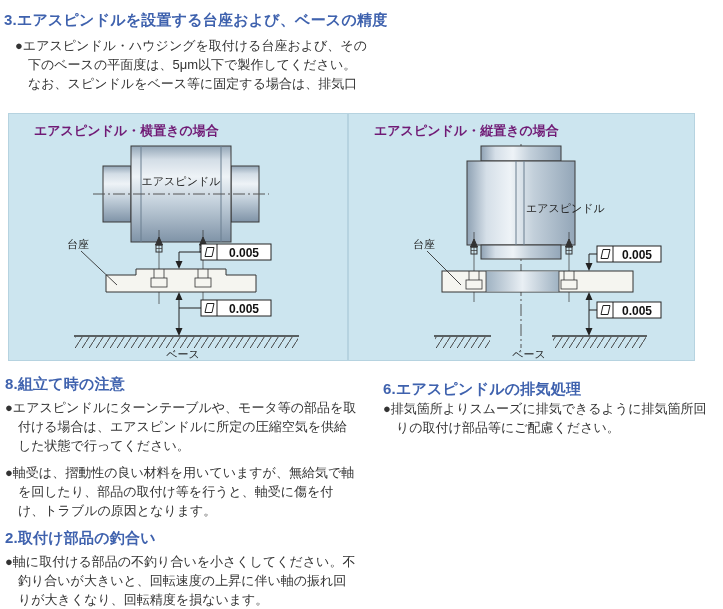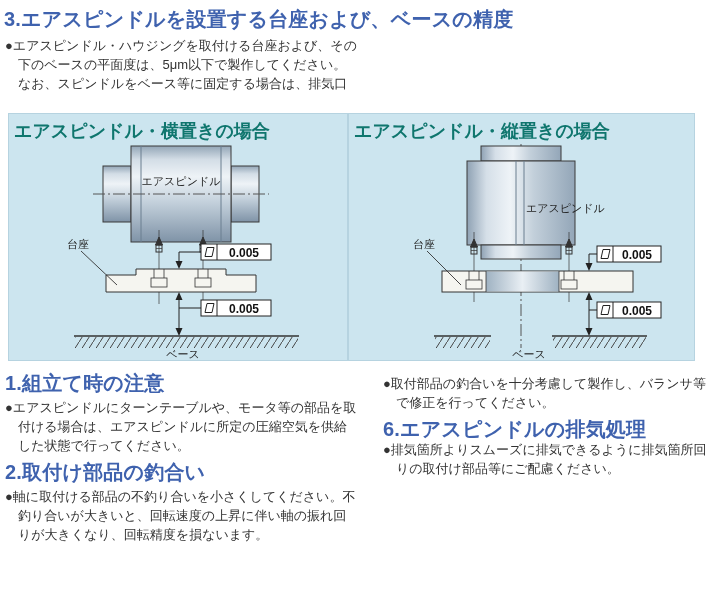--- a/index.html
+++ b/index.html
@@ -4,37 +4,37 @@
 <style>
   * { margin:0; padding:0; box-sizing:border-box; }
   html,body { background:#ffffff; }
   .page {
     width:723px; height:609px; position:relative; overflow:hidden;
     background:#ffffff;
     font-family:"Liberation Sans","DejaVu Sans",sans-serif;
     color:#333;
   }
   .sec-heading {
-    color:#3f62ae; font-size:20px; font-weight:bold;
+    color:#3f62ae; font-size:15px; font-weight:bold;
     line-height:19px; letter-spacing:0.2px;
   }
   #heading3 { margin:10px 0 7px 4px; }
-  .cols { display:flex; margin-left:5px; }
+  .cols { display:flex; margin-left:15px; }
   .col-l { width:352px; flex:none; }
   .col-r { width:334px; flex:none; margin-left:26px; }
   .body-txt { font-size:13px; line-height:19px; color:#333; }
   .bullet { text-indent:-1em; padding-left:1em; margin-bottom:8px; }
   .panels { display:flex; margin:12px 0 0 8px; }
   .panel {
     background:#cce5ef; border:1px solid #b6d3e0; height:248px; flex:none;
   }
   .panel-h { width:340px; }
   .panel-v { width:347px; }
   .panel-title {
-    font-size:18px; font-weight:bold; color:#0f766e; padding:9px 0 0 5px;
+    font-size:13px; font-weight:bold; color:#701a75; padding:9px 0 0 25px;
     line-height:16px;
   }
   .panel svg { display:block; margin-top:5px; }
   .bottom { display:flex; margin:13px 0 0 5px; }
   .bottom .sec-heading { margin-bottom:5px; }
   .mt { margin-top:5px; }
   svg text { font-family:"Liberation Sans","DejaVu Sans",sans-serif; }
   .dia-label { font-size:11px; fill:#222; }
   .fcf-val { font-size:12px; font-weight:bold; fill:#111; }
 </style>
@@ -216,25 +216,25 @@
           <line x1="203" y1="192" x2="298" y2="192" stroke="#333" stroke-width="1.6"></line>
           <rect x="204" y="193" width="93" height="11" fill="url(#hatchR)"></rect>
           <text x="180" y="214" text-anchor="middle" class="dia-label">ベース</text>
         </g>
       </svg>
     </div>
   </div>
 
   <div class="bottom">
     <div class="col-l">
-      <div class="sec-heading">1.組立て時の注意</div>
+      <div class="sec-heading">8.組立て時の注意</div>
       <p class="body-txt bullet">●エアスピンドルにターンテーブルや、モータ等の部品を取付ける場合は、エアスピンドルに所定の圧縮空気を供給した状態で行ってください。</p>
+      <p class="body-txt bullet">●軸受は、摺動性の良い材料を用いていますが、無給気で軸を回したり、部品の取付け等を行うと、軸受に傷を付け、トラブルの原因となります。</p>
       <div class="sec-heading mt">2.取付け部品の釣合い</div>
       <p class="body-txt bullet">●軸に取付ける部品の不釣り合いを小さくしてください。不釣り合いが大きいと、回転速度の上昇に伴い軸の振れ回りが大きくなり、回転精度を損ないます。</p>
     </div>
     <div class="col-r">
-      <p class="body-txt bullet">●取付部品の釣合いを十分考慮して製作し、バランサ等で修正を行ってください。</p>
       <div class="sec-heading mt" style="margin-bottom:1px;">6.エアスピンドルの排気処理</div>
       <p class="body-txt bullet">●排気箇所よりスムーズに排気できるように排気箇所回りの取付け部品等にご配慮ください。</p>
     </div>
   </div>
 
 </div>
 
 </body></html>

